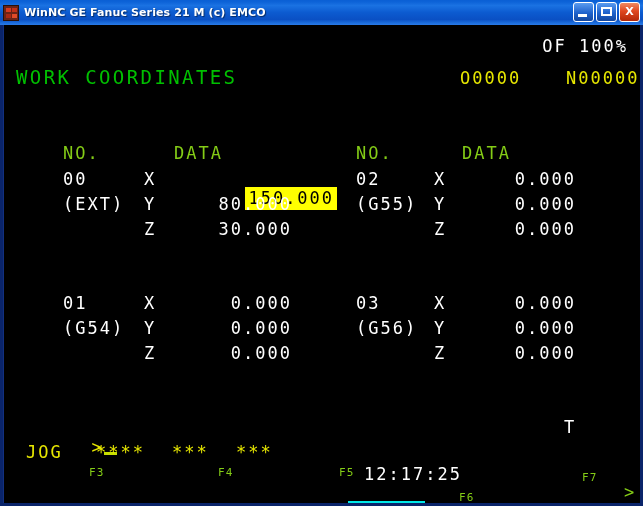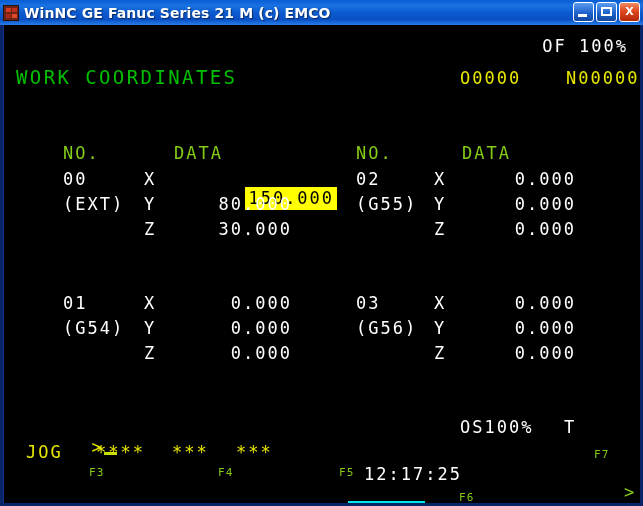--- a/index.html
+++ b/index.html
@@ -51,21 +51,21 @@
     content: "";
     position: absolute;
     left: 2px; top: 2px;
     width: 5px; height: 4px;
     background: #d83a20;
     box-shadow: 6px 0 0 #c0301a, 0 6px 0 #a82814, 6px 6px 0 #e04a28;
   }
   #title-text {
     color: #ffffff;
     font-family: "DejaVu Sans", sans-serif;
-    font-size: 14px;
+    font-size: 11px;
     font-weight: bold;
     letter-spacing: 0.1px;
     text-shadow: 1px 1px 1px rgba(0,0,0,0.5);
     white-space: nowrap;
   }
   #window-controls {
     position: absolute;
     right: 3px; top: 2px;
     display: flex;
     gap: 2px;
@@ -246,34 +246,33 @@
     <div class="abs mid c-white" style="left:430px; top:318px;">Z</div>
 
     <div class="abs mid c-white num" style="left:452px; top:268px; width:120px;">0.000</div>
     <div class="abs mid c-white num" style="left:452px; top:293px; width:120px;">0.000</div>
     <div class="abs mid c-white num" style="left:452px; top:318px; width:120px;">0.000</div>
 
     <div class="abs mid" style="left:14px; top:392px;">
       <span class="c-yellow">&gt;</span><span class="c-yellow"></span><span id="cmd-cursor"></span>
     </div>
 
-    <div class="abs mid c-white" style="left:456px; top:392px;">OS100%</div>
     <div class="abs mid c-white" style="left:560px; top:392px;">T</div>
 
     <div class="abs mid c-yellow" style="left:22px; top:417px;">JOG</div>
     <div class="abs mid c-yellow" style="left:92px; top:417px;">****</div>
     <div class="abs mid c-yellow" style="left:168px; top:417px;">***</div>
     <div class="abs mid c-yellow" style="left:232px; top:417px;">***</div>
     <div class="abs mid c-white" style="left:360px; top:439px;">12:17:25</div>
 
     <div class="abs small c-cyan" style="left:85px; top:441px;">F3</div>
     <div class="abs small c-cyan" style="left:214px; top:441px;">F4</div>
     <div class="abs small c-cyan" style="left:335px; top:441px;">F5</div>
     <div class="abs small c-cyan" style="left:455px; top:454px;margin-top:12px;">F6</div>
-    <div class="abs small c-cyan" style="left:578px; top:423px;margin-left:12px;">F7</div>
+    <div class="abs small c-cyan" style="left:578px; top:446px;">F7</div>
 
     <div class="abs mid" style="left:12px; top:457px;">
       <span class="c-cyan">(</span><span class="c-green" style="padding:0 4px;">OFFSET</span><span class="c-cyan">)</span>
     </div>
 
     <div class="abs mid" style="left:136px; top:457px;">
       <span class="c-cyan">(</span><span class="c-green" style="padding:0 4px;">SETING</span><span class="c-cyan">)</span>
     </div>
 
     <div class="abs mid" style="left:256px; top:457px;">

